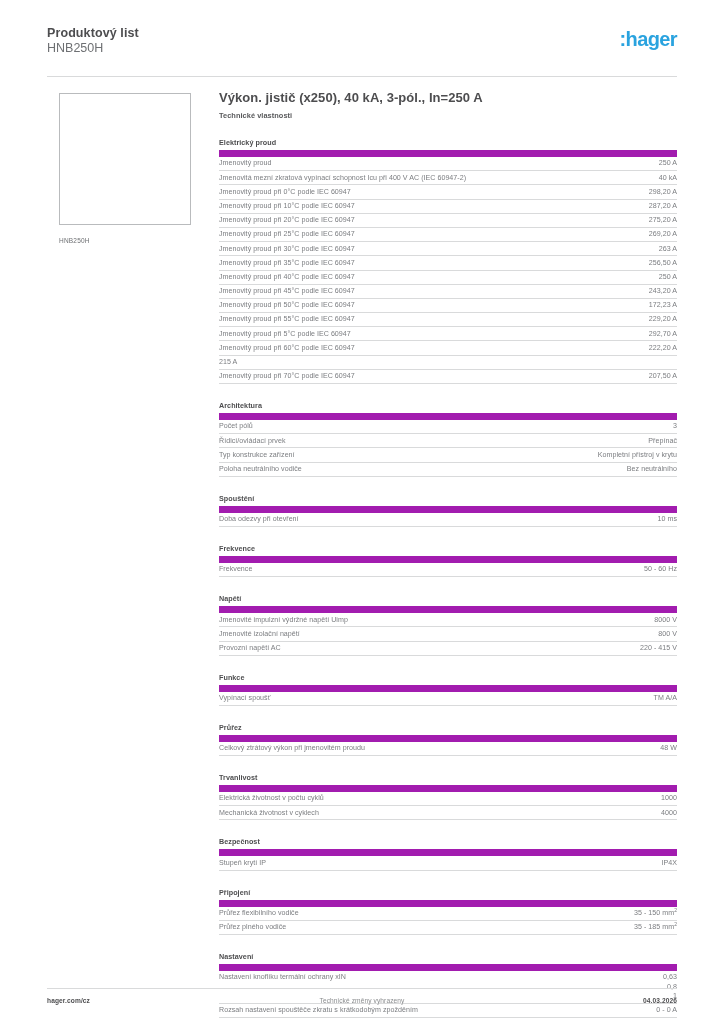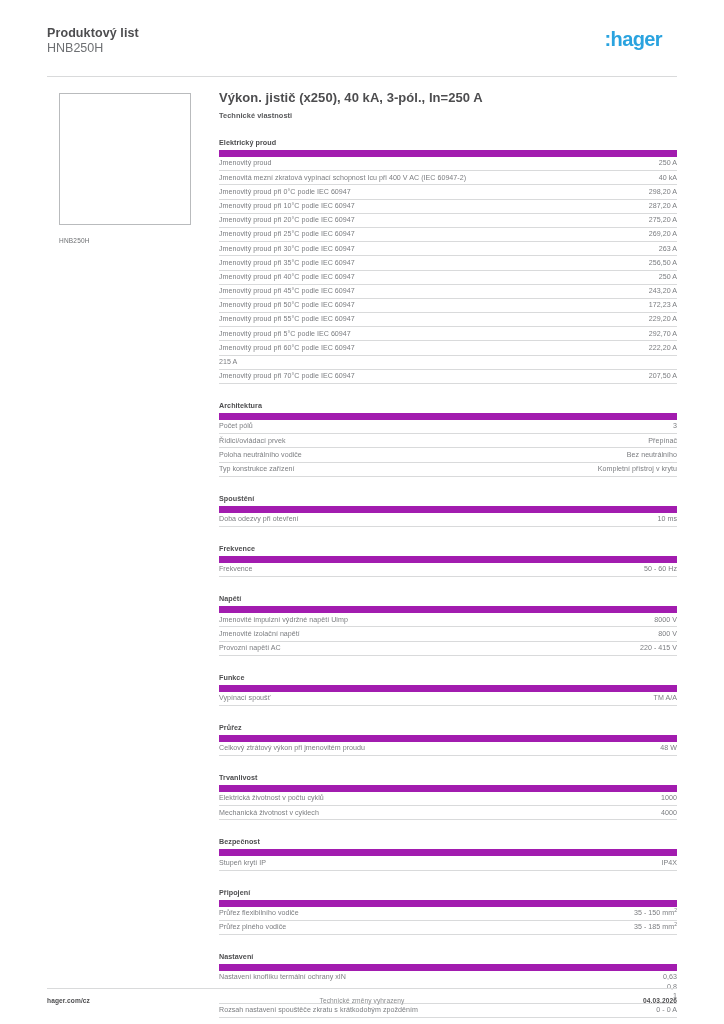--- a/index.html
+++ b/index.html
@@ -38,21 +38,21 @@
   }
   .doc-subtitle {
     font-size: 12.5px;
     font-weight: normal;
     color: #6e7073;
     line-height: 15px;
     margin-top: 1px;
   }
   .logo {
     position: absolute;
-    right: 15px;
+    right: 0;
     top: 3px;
     font-size: 20px;
     font-weight: bold;
     color: #2aa3df;
     letter-spacing: -0.6px;
     line-height: 20px;
   }
   .header-rule {
     position: absolute;
     left: 47px;
@@ -284,26 +284,26 @@
           <div class="rows">
             <div class="row">
               <div class="label">Počet pólů</div>
               <div class="value">3</div>
             </div>
             <div class="row">
               <div class="label">Řídicí/ovládací prvek</div>
               <div class="value">Přepínač</div>
             </div>
             <div class="row">
+              <div class="label">Typ konstrukce zařízení</div>
+              <div class="value">Kompletní přístroj v krytu</div>
+            </div>
+            <div class="row">
               <div class="label">Poloha neutrálního vodiče</div>
               <div class="value">Bez neutrálního</div>
-            </div>
-            <div class="row">
-              <div class="label">Typ konstrukce zařízení</div>
-              <div class="value">Kompletní přístroj v krytu</div>
             </div>
           </div>
         </div>
         <div class="group">
           <div class="group-head">Spouštění</div>
           <div class="rows">
             <div class="row">
               <div class="label">Doba odezvy při otevření</div>
               <div class="value">10 ms</div>
             </div>

